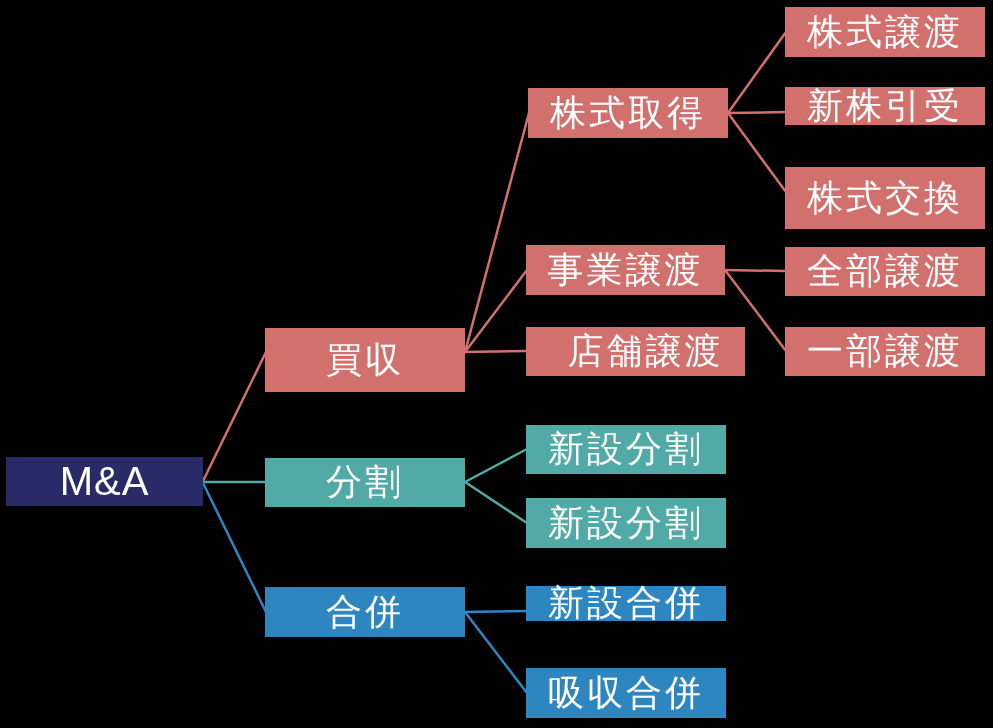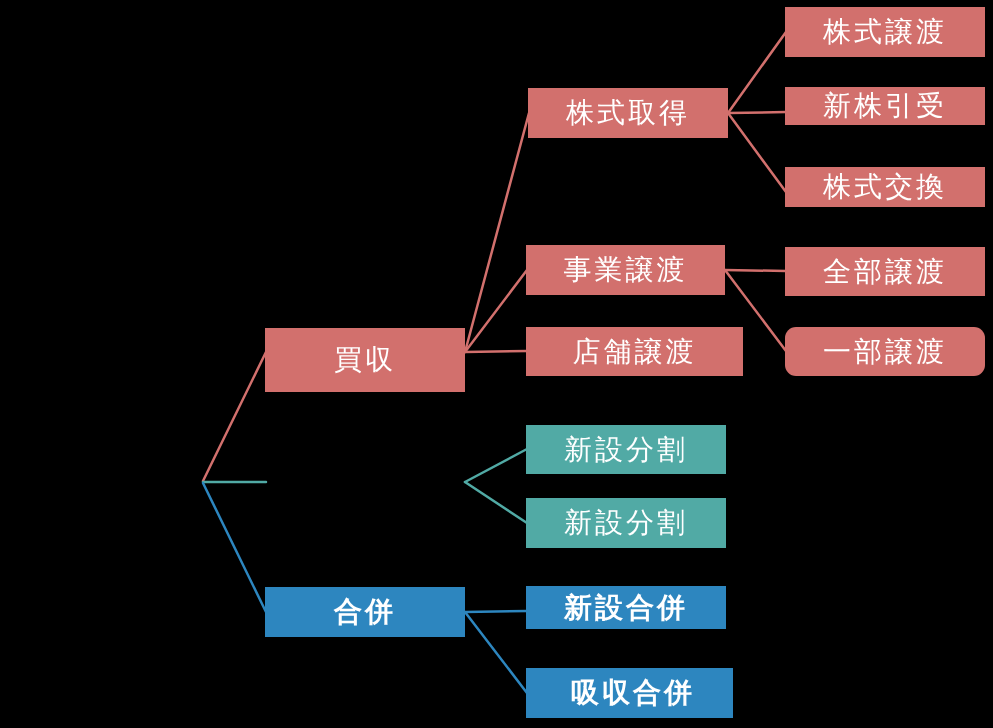--- a/index.html
+++ b/index.html
@@ -16,47 +16,47 @@
   .edge-red  { stroke: var(--acquisition, #d2706d); }
   .edge-teal { stroke: var(--split, #51aaa5); }
   .edge-blue { stroke: var(--merger, #2d86bf); }
 
   .node {
     position: absolute;
     display: flex;
     align-items: center;
     justify-content: center;
     color: var(--label_text, #fff);
-    font-size: 28px;
+    font-size: 36px;
     letter-spacing: 3px;
     white-space: nowrap;
     z-index: 1;
   }
   .c-root { background: var(--root, #292b68); }
   .c-red  { background: var(--acquisition, #d2706d); }
   .c-teal { background: var(--split, #51aaa5); }
-  .c-blue { background: var(--merger, #2d86bf); font-weight: bold; }
+  .c-blue { background: var(--merger, #2d86bf); }
   .node.root { font-size: 40px; letter-spacing: 1px; }
 
   .p-ma                   { left: 6px;   top: 457px; width: 197px; height: 49px; }
   .p-baishu               { left: 265px; top: 328px; width: 200px; height: 64px; }
   .p-bunkatsu             { left: 265px; top: 458px; width: 200px; height: 49px; }
   .p-gappei               { left: 265px; top: 587px; width: 200px; height: 50px; }
   .p-kabushiki-shutoku    { left: 528px; top: 88px;  width: 200px; height: 50px; }
   .p-jigyo-joto           { left: 526px; top: 245px; width: 199px; height: 50px; }
-  .p-tenpo-joto           { left: 526px; top: 327px; width: 217px; height: 49px; }
+  .p-tenpo-joto           { left: 526px; top: 327px; width: 199px; height: 49px; padding-left: 20px; }
   .p-shinsetsu-bunkatsu-1 { left: 526px; top: 425px; width: 200px; height: 49px; }
   .p-shinsetsu-bunkatsu-2 { left: 526px; top: 498px; width: 200px; height: 50px; }
-  .p-shinsetsu-gappei     { left: 526px; top: 586px; width: 200px; height: 43px; }
-  .p-kyushu-gappei        { left: 526px; top: 668px; width: 200px; height: 50px; padding-left: 7px; }
+  .p-shinsetsu-gappei     { left: 526px; top: 586px; width: 200px; height: 35px; }
+  .p-kyushu-gappei        { left: 526px; top: 668px; width: 200px; height: 50px; }
   .p-kabushiki-joto       { left: 785px; top: 7px;   width: 200px; height: 50px; }
   .p-shinkabu-hikiuke     { left: 785px; top: 87px;  width: 200px; height: 38px; }
-  .p-kabushiki-kokan      { left: 785px; top: 167px; width: 200px; height: 40px; }
+  .p-kabushiki-kokan      { left: 785px; top: 167px; width: 200px; height: 62px; }
   .p-zenbu-joto           { left: 785px; top: 247px; width: 200px; height: 49px; text-align: right; }
-  .p-ichibu-joto          { left: 785px; top: 327px; width: 200px; height: 49px; border-radius: 11px; }
+  .p-ichibu-joto          { left: 785px; top: 327px; width: 200px; height: 49px; }
 </style>
 </head>
 <body>
 
 <div class="stage">
 
   <svg class="edges" viewBox="0 0 993 728" xmlns="http://www.w3.org/2000/svg">
     <line class="edge edge-red" x1="203" y1="481" x2="266" y2="352"></line>
     <line class="edge edge-teal" x1="203" y1="482" x2="266" y2="482"></line>
     <line class="edge edge-blue" x1="203" y1="483" x2="266" y2="612"></line>
@@ -67,23 +67,29 @@
     <line class="edge edge-red" x1="728" y1="113" x2="786" y2="112"></line>
     <line class="edge edge-red" x1="728" y1="113" x2="786" y2="192"></line>
     <line class="edge edge-red" x1="725" y1="270" x2="786" y2="271"></line>
     <line class="edge edge-red" x1="725" y1="270" x2="786" y2="351"></line>
     <line class="edge edge-teal" x1="465" y1="482" x2="527" y2="449"></line>
     <line class="edge edge-teal" x1="465" y1="482" x2="527" y2="523"></line>
     <line class="edge edge-blue" x1="465" y1="612" x2="527" y2="611"></line>
     <line class="edge edge-blue" x1="465" y1="612" x2="527" y2="693"></line>
   </svg>
 
+  <div class="node root c-root p-ma">
+    <span>M&amp;A</span>
+  </div>
 
   <div class="node c-red p-baishu">
     <span>買収</span>
+  </div>
+  <div class="node c-teal p-bunkatsu">
+    <span>分割</span>
   </div>
   <div class="node c-blue p-gappei">
     <span>合併</span>
   </div>
 
   <div class="node c-red p-jigyo-joto">
     <span>事業譲渡</span>
   </div>
   <div class="node c-red p-kabushiki-shutoku">
     <span>株式取得</span>

